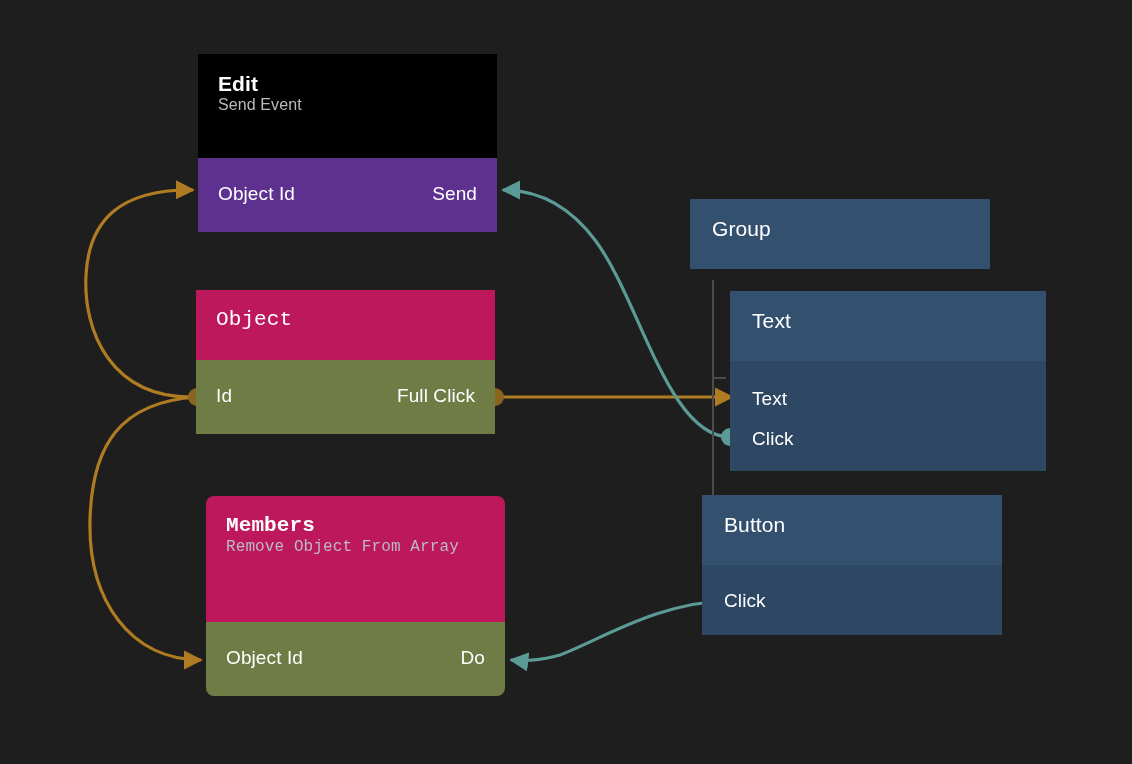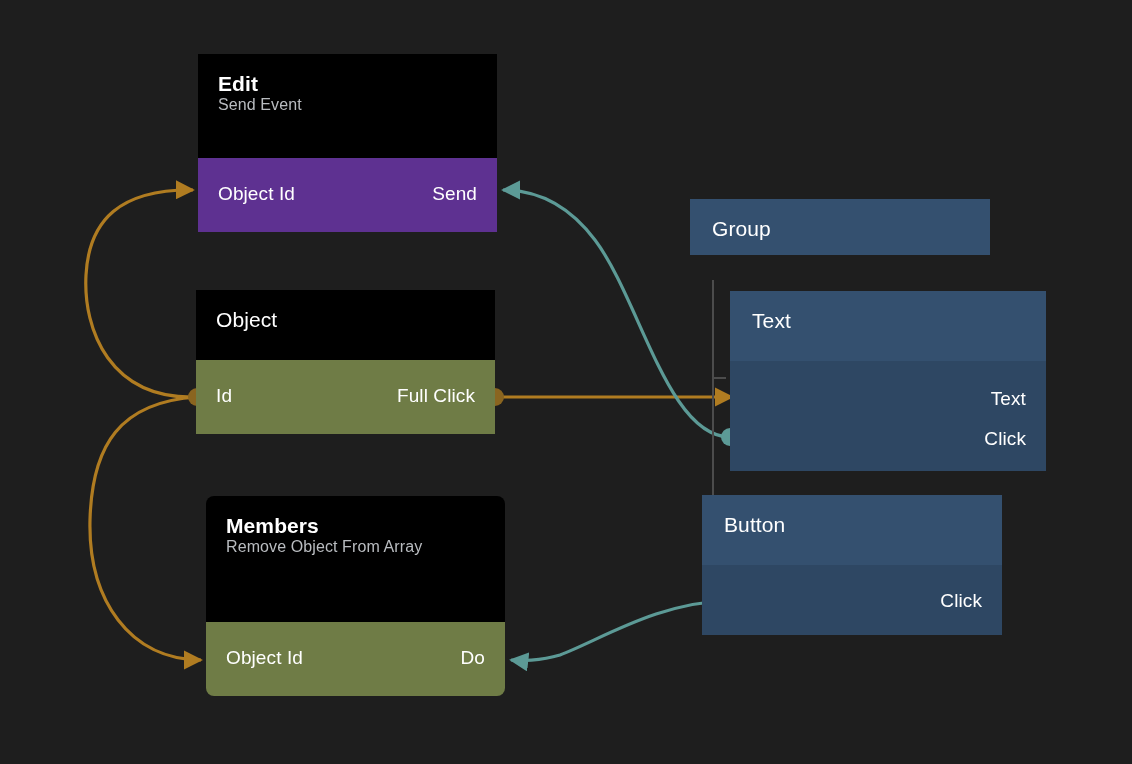--- a/index.html
+++ b/index.html
@@ -48,36 +48,36 @@
     line-height: 1.18;
     letter-spacing: 0.1px;
   }
   .node-body {
     box-sizing: border-box;
   }
   .port-row {
     box-sizing: border-box;
     display: flex;
     align-items: center;
-    justify-content: flex-end;
+    justify-content: flex-start;
     height: 40px;
     padding: 0 20px;
     font-size: 19px;
     color: #ffffff;
     letter-spacing: 0.1px;
   }
   .port-in, .port-out { white-space: nowrap; }
   .port-out { margin-left: auto; }
 
   
   .n-purple .node-header { background: #000000; }
   .n-purple .node-body   { background: #5e3191; }
 
   
-  .n-olive .node-header { background: #000000; }
+  .n-olive .node-header { background: #be185d; font-family: Liberation Mono, monospace; }
   .n-olive .node-body   { background: #6f7c46; }
 
   
   .n-blue .node-header { background: #34506f; }
   .n-blue .node-body   { background: #2e4763; }
 
   .tree-line {
     position: absolute;
     background: #4c4c4c;
   }
@@ -149,21 +149,21 @@
     </div>
     <div class="node-body" style="height:74px; padding-top:16px;">
       <div class="port-row">
         <span class="port-in">Object Id</span>
         <span class="port-out">Do</span>
       </div>
     </div>
   </div>
 
   <div class="node n-blue" style="left:690px; top:199px; width:300px; height:70px;">
-    <div class="node-header" style="height:56px; padding-left:22px;">
+    <div class="node-header" style="height:70px; padding-left:22px;">
       <div class="node-title">Group</div>
     </div>
   </div>
 
   <div class="node n-blue" style="left:730px; top:291px; width:316px; height:180px;">
     <div class="node-header" style="height:70px; padding-left:22px;">
       <div class="node-title">Text</div>
     </div>
     <div class="node-body" style="height:110px; padding-top:18px;">
       <div class="port-row" style="padding-left:22px;">

